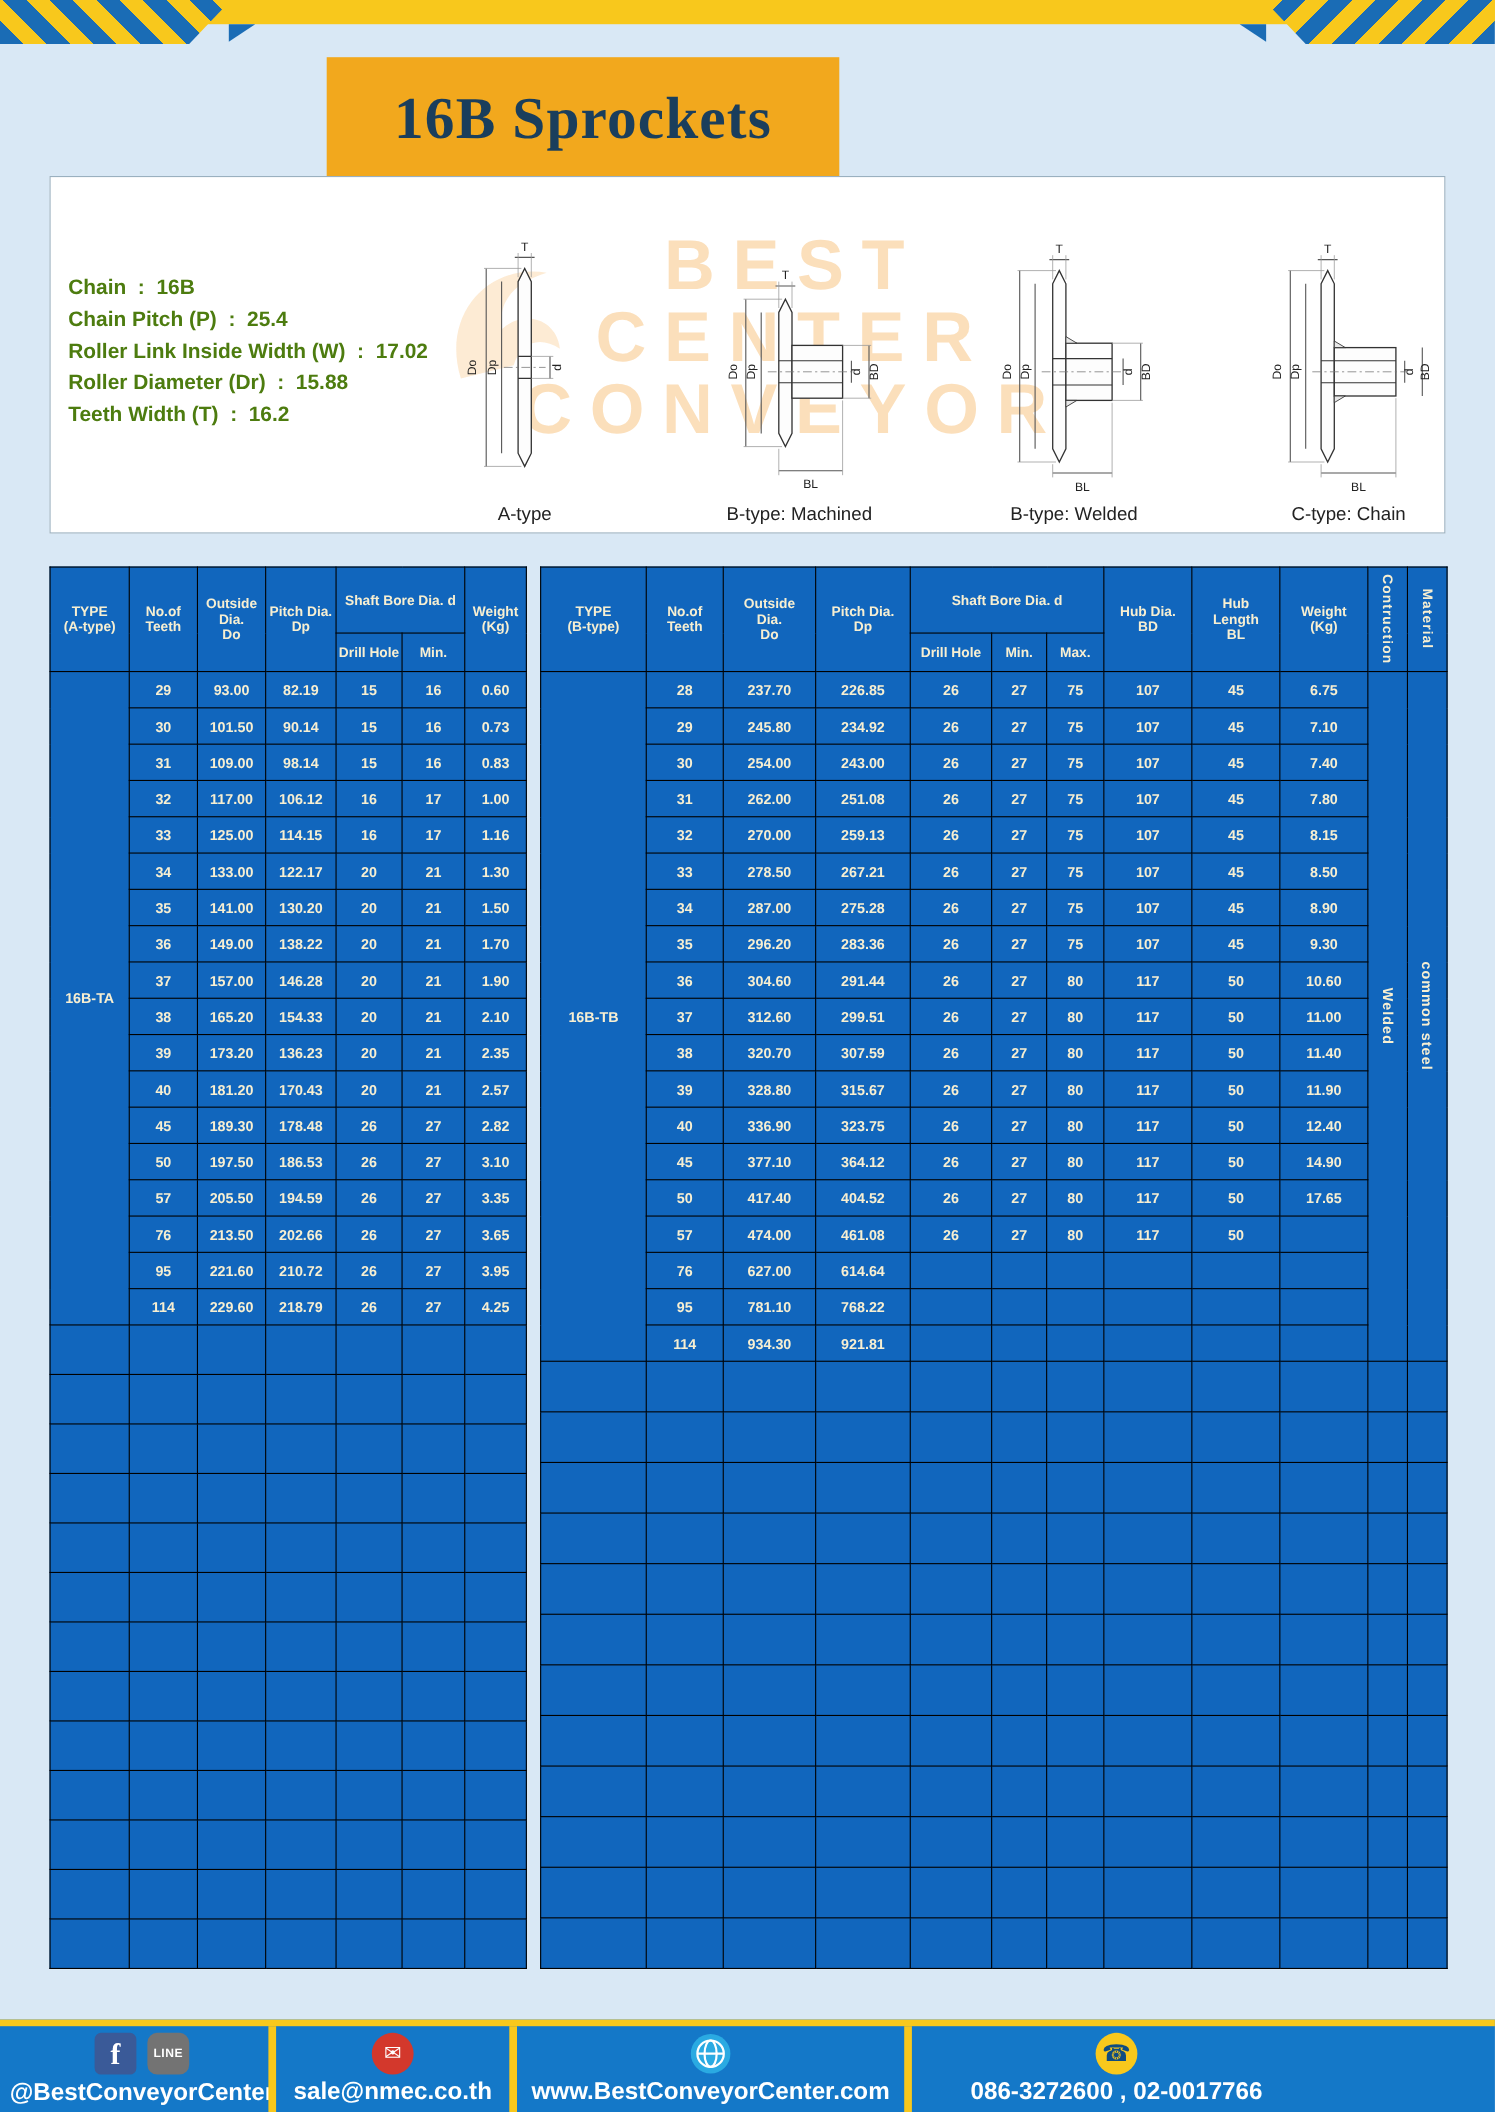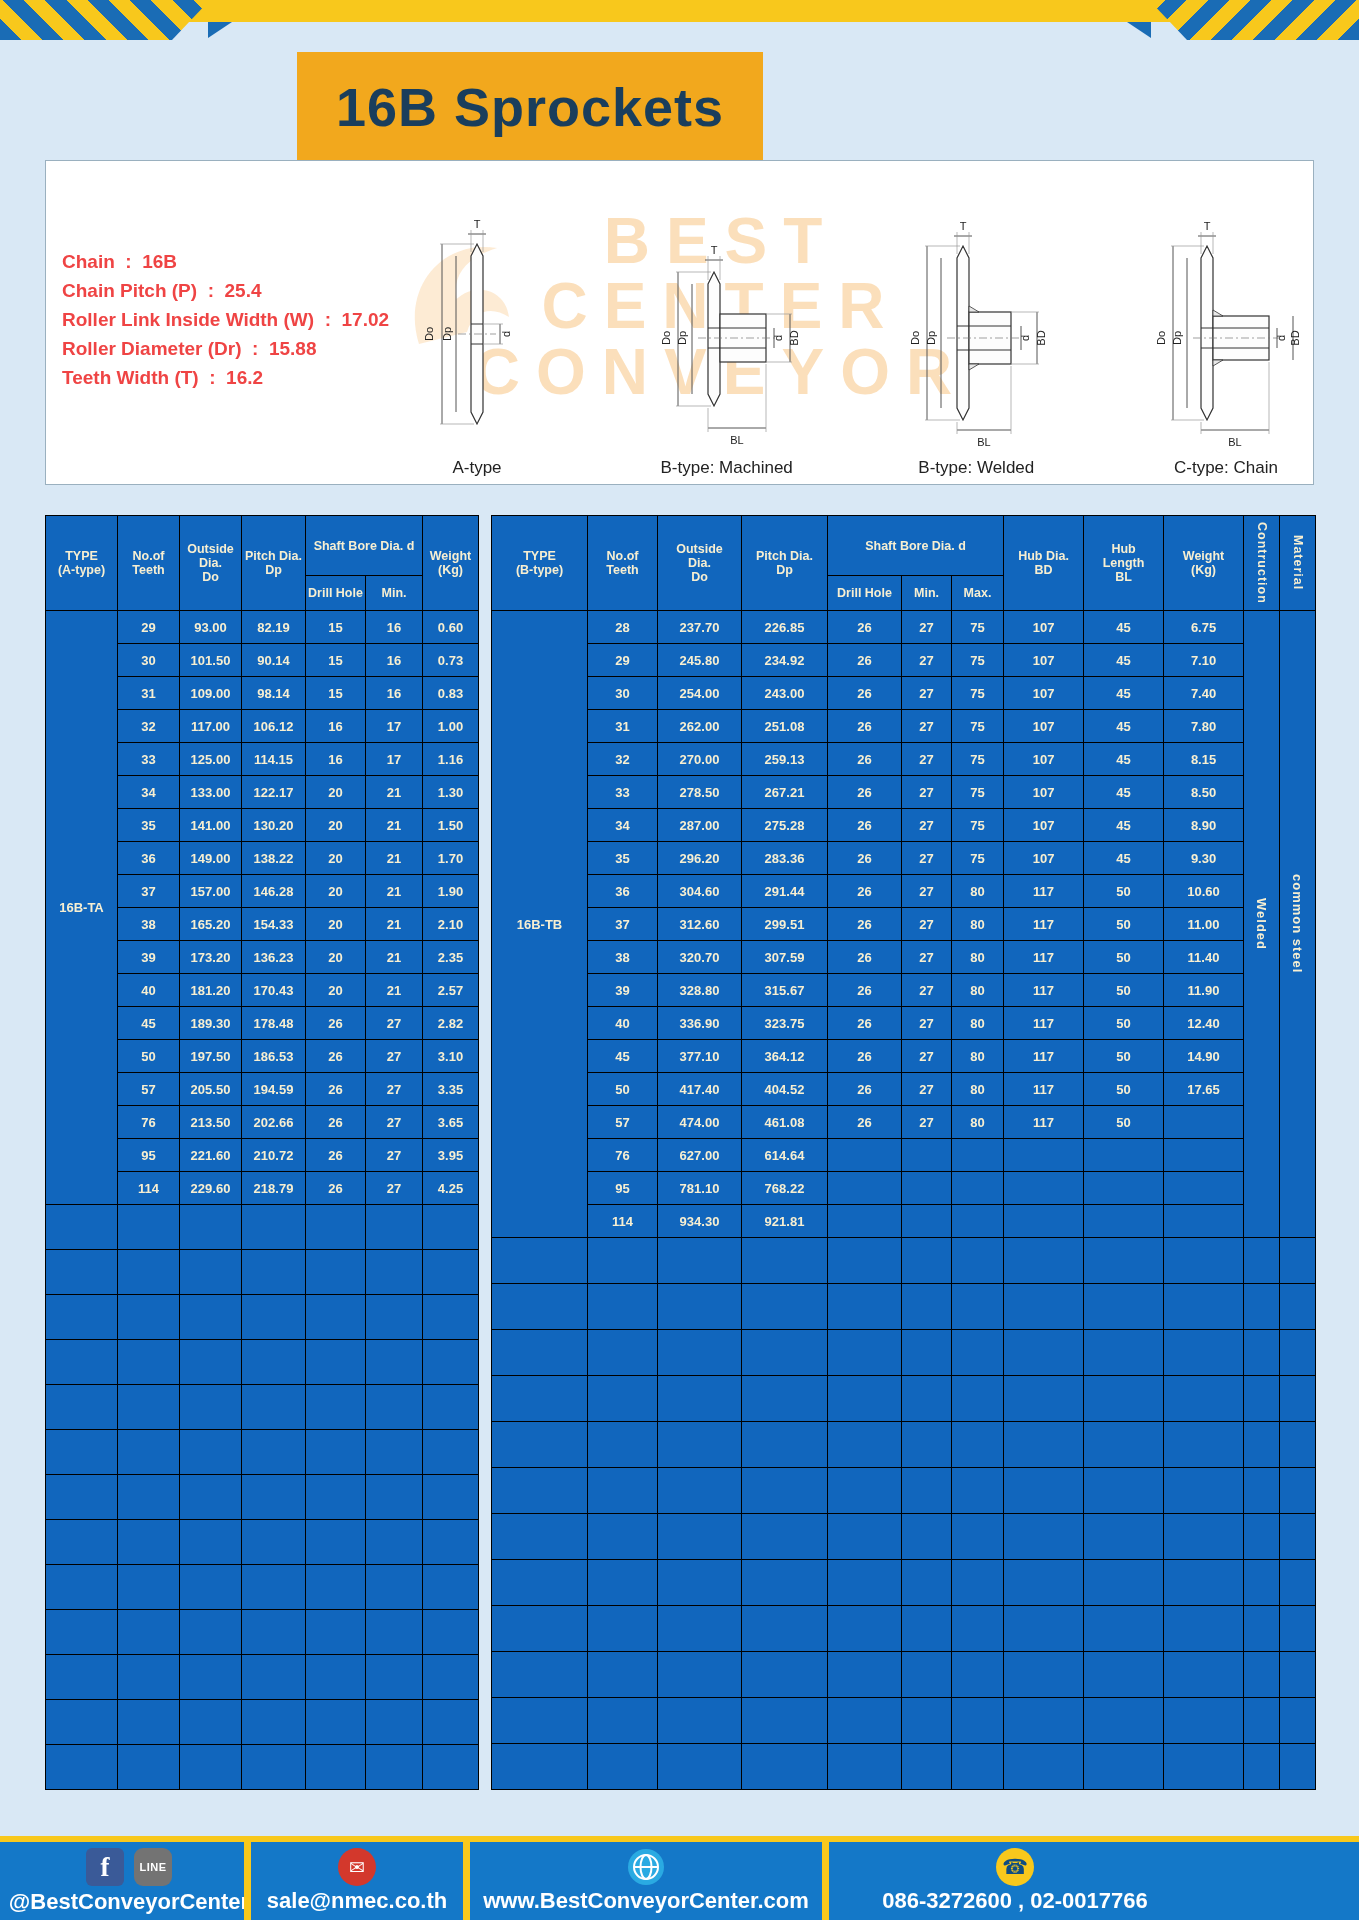--- a/index.html
+++ b/index.html
@@ -19,28 +19,28 @@
     background:repeating-linear-gradient(45deg,#1a6cb5 0 15px,#f8c81c 15px 30px); }
   .hazard.left  { left:0;  clip-path:polygon(0 0,100% 0,calc(100% - 38px) 100%,0 100%); }
   .hazard.right { right:0; clip-path:polygon(0 0,100% 0,100% 100%,38px 100%); 
     background:repeating-linear-gradient(-45deg,#1a6cb5 0 15px,#f8c81c 15px 30px); }
   .tri { position:absolute; top:22px; width:0; height:0; }
   .tri.left  { left:208px;  border-top:16px solid #1a6cb5; border-right:24px solid transparent; }
   .tri.right { right:208px; border-top:16px solid #1a6cb5; border-left:24px solid transparent; }
 
   
   .title-banner { position:absolute; left:297px; top:52px; width:466px; height:110px;
-    background:#f2a81d; display:flex; align-items:center; justify-content:center; }
+    background:#f2a81d; display:flex; align-items:center; justify-content:center;font-family:Liberation Serif, serif; }
   .title-banner h1 { font-size:54px; font-weight:bold; color:#1a3e5c; letter-spacing:1px; }
 
   
   .info-panel { position:absolute; left:45px; top:160px; width:1269px; height:325px;
     background:#ffffff; border:1px solid #9ab0bf; }
   .specs { position:absolute; left:16px; top:86px; list-style:none; z-index:3; }
-  .specs li { font-size:19px; font-weight:bold; color:#ef4444; line-height:29px; white-space:pre-wrap; }
+  .specs li { font-size:19px; font-weight:bold; color:#4d7c0f; line-height:29px; white-space:pre-wrap; }
 
   .watermark { position:absolute; left:330px; top:48px; width:690px; text-align:center;
     z-index:1; color:rgba(243,150,30,0.30); font-weight:bold; letter-spacing:16px; line-height:1.02; }
   .watermark div { font-size:64px; }
   .wm-swirl { position:absolute; left:340px; top:60px; z-index:1; opacity:0.75; }
 
   .diagrams { position:absolute; left:352px; top:10px; right:8px; bottom:6px;
     display:flex; justify-content:space-between; align-items:flex-end; z-index:2; }
   .diagrams figure { display:flex; flex-direction:column; align-items:center; width:158px; }
   .diagrams figcaption { font-size:17px; color:#222; margin-top:0; }

